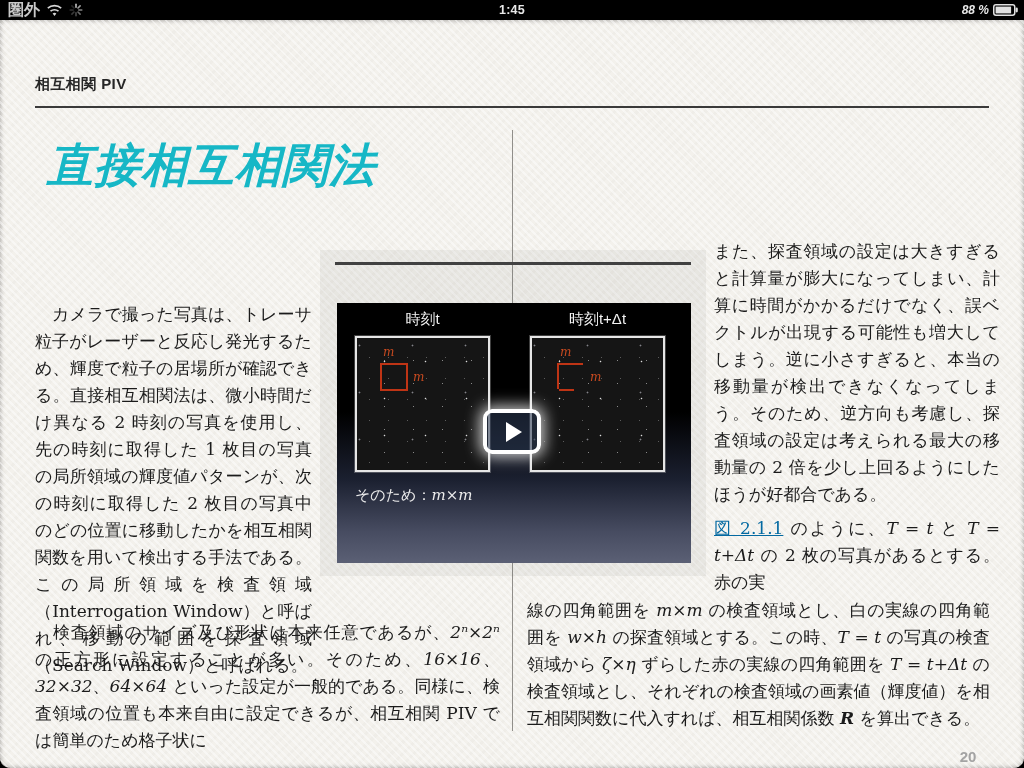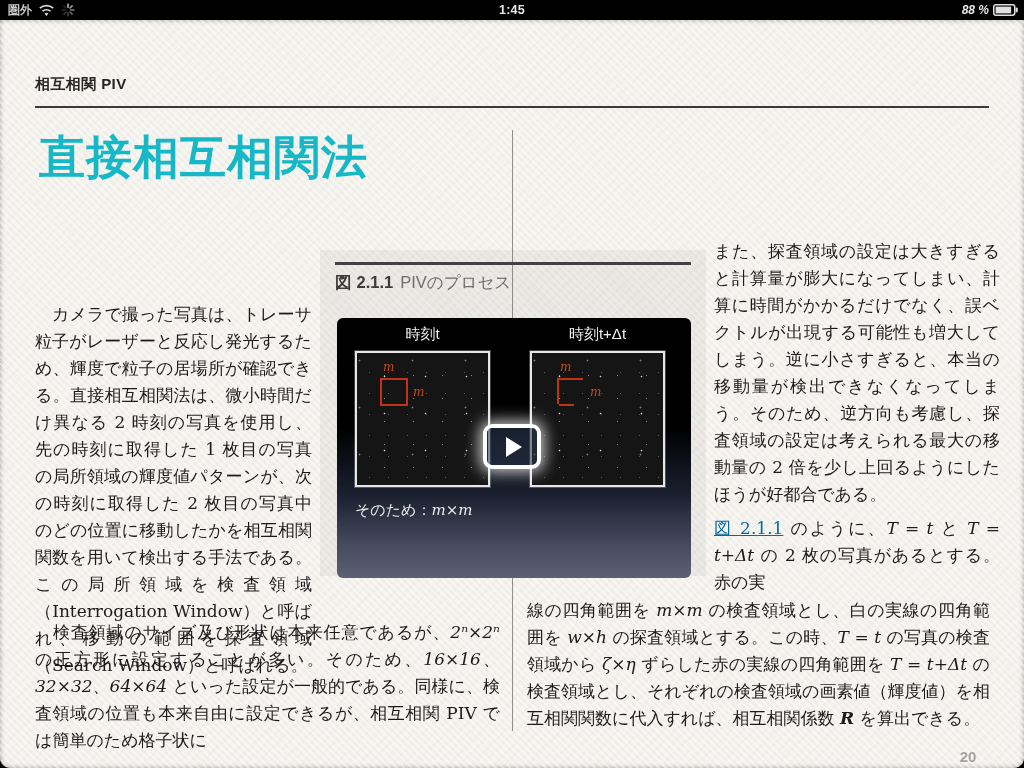--- a/index.html
+++ b/index.html
@@ -4,21 +4,21 @@
 <style>
   html,body{margin:0;padding:0;}
   body{
     width:1024px;height:768px;position:relative;overflow:hidden;
     background:#000;
     font-family:"Liberation Sans",sans-serif;
   }
   
   .statusbar{position:absolute;top:0;left:0;width:1024px;height:20px;background:#000;}
   .sb-left{position:absolute;left:8px;top:0;height:20px;display:flex;align-items:center;gap:6px;}
-  .sb-carrier{color:#c9c9c9;font-size:12px;font-weight:bold;}
+  .sb-carrier{color:#c9c9c9;font-size:16px;font-weight:bold;}
   .sb-time{position:absolute;left:0;right:0;top:3px;text-align:center;color:#e8e8e8;font-size:12.5px;font-weight:bold;letter-spacing:.3px;}
   .sb-right{position:absolute;right:6px;top:0;height:20px;display:flex;align-items:center;gap:4px;color:#e8e8e8;font-size:12px;font-weight:bold;font-style:italic;}
   .sb-icon{display:inline-flex;align-items:center;}
   
   .page{
     position:absolute;top:20px;left:0;right:0;bottom:0;
     background-color:#f3f1ec;
     border-radius:0 0 10px 10px;
     box-shadow:inset 0 0 5px rgba(0,0,0,.38);
     overflow:hidden;
@@ -52,22 +52,22 @@
   .link{color:#0369a1;text-decoration:underline;cursor:pointer;}
   .divider{position:absolute;left:512px;top:110px;width:1px;height:601px;background:#908e8a;z-index:1;}
   
   .figurebox{position:absolute;left:320px;top:230px;width:386px;height:326px;margin:0;background:rgba(90,86,78,.07);z-index:2;}
   .fig-rule{position:absolute;left:15px;right:15px;top:12px;height:3px;background:#414141;}
   .fig-caption{position:absolute;left:15px;top:22px;font-size:16.5px;color:#3c3c3c;white-space:nowrap;}
   .fc-label,.fc-num{font-weight:bold;color:#3c3c3c;}
   .fc-num{margin-left:5px;}
   .fc-title{color:#6e6e6e;margin-left:7px;}
   
-  .video{position:absolute;left:17px;top:68px;width:354px;height:260px;cursor:pointer;
-    background:linear-gradient(180deg,#000 0%,#000 42%,#1b2030 68%,#474c61 88%,#5b6075 100%);border-radius:6px;}
+  .video{position:absolute;left:17px;top:53px;width:354px;height:260px;cursor:pointer;
+    background:linear-gradient(180deg,#000 0%,#000 42%,#1b2030 68%,#474c61 88%,#5b6075 100%);}
   .vlabel{position:absolute;top:7px;width:135px;text-align:center;color:#f2f2f2;font-size:15px;}
   #vlabelL{left:18px;} #vlabelR{left:193px;}
   .pimg{position:absolute;top:33px;width:131px;height:132px;background-color:#151515;border:2px solid #e6e6e6;
     box-shadow:0 0 0 1px rgba(255,255,255,.25);
     background-image:
       radial-gradient(circle,rgba(255,255,255,.85) .6px,rgba(0,0,0,0) 1.1px),
       radial-gradient(circle,rgba(255,255,255,.5) .5px,rgba(0,0,0,0) 1px),
       radial-gradient(circle,rgba(205,205,215,.6) .6px,rgba(0,0,0,0) 1.2px),
       radial-gradient(circle,rgba(255,255,255,.3) .5px,rgba(0,0,0,0) 1px);
     background-size:41px 37px,29px 23px,53px 47px,19px 21px;
@@ -123,21 +123,21 @@
         <rect x="22.6" y="3.6" width="2.2" height="4.8" rx="1.1" fill="#e0e0e0"></rect>
       </svg>
     </span>
   </div>
 </div>
 
 <div class="page">
 
   <div class="breadcrumb">相互相関 PIV</div>
   <div class="header-rule"></div>
-  <h1 class="page-title" style="margin:8px;">直接相互相関法</h1>
+  <h1 class="page-title" style="margin:16px;font-style:italic;">直接相互相関法</h1>
 
   <div class="divider"></div>
 
   <div class="tblock" id="colA">
     <p>　カメラで撮った写真は、トレーサ粒子がレーザーと反応し発光するため、輝度で粒子の居場所が確認できる。直接相互相関法は、微小時間だけ異なる 2 時刻の写真を使用し、先の時刻に取得した 1 枚目の写真の局所領域の輝度値パターンが、次の時刻に取得した 2 枚目の写真中のどの位置に移動したかを相互相関関数を用いて検出する手法である。この局所領域を検査領域（Interrogation Window）と呼ばれ、移動の範囲を探査領域（Search Window）と呼ばれる。</p>
   </div>
 
   <div class="tblock" id="colB">
     <p><span>　検査領域のサイズ及び形状は本来任意であるが、</span><span class="it">2ⁿ×2ⁿ</span><span> の正方形に設定することが多い。そのため、</span><span class="it">16×16</span><span>、</span><span class="it">32×32</span><span>、</span><span class="it">64×64</span><span> といった設定が一般的である。同様に、検査領域の位置も本来自由に設定できるが、相互相関 PIV では簡単のため格子状に</span></p>
   </div>
@@ -147,23 +147,20 @@
     <p>また、探査領域の設定は大きすぎると計算量が膨大になってしまい、計算に時間がかかるだけでなく、誤ベクトルが出現する可能性も増大してしまう。逆に小さすぎると、本当の移動量が検出できなくなってしまう。そのため、逆方向も考慮し、探査領域の設定は考えられる最大の移動量の 2 倍を少し上回るようにしたほうが好都合である。</p>
     <p><a class="link">図 2.1.1</a><span> のように、</span><span class="it">T = t</span><span> と </span><span class="it">T = t+Δt</span><span> の 2 枚の写真があるとする。赤の実</span></p>
   </div>
 
   <div class="tblock" id="colE">
     <p><span>線の四角範囲を </span><span class="it">m×m</span><span> の検査領域とし、白の実線の四角範囲を </span><span class="it">w×h</span><span> の探査領域とする。この時、</span><span class="it">T = t</span><span> の写真の検査領域から </span><span class="it">ζ×η</span><span> ずらした赤の実線の四角範囲を </span><span class="it">T = t+Δt</span><span> の検査領域とし、それぞれの検査領域の画素値（輝度値）を相互相関関数に代入すれば、相互相関係数 </span><span class="bi">R</span><span> を算出できる。</span></p>
   </div>
 
   <figure class="figurebox">
     <div class="fig-rule"></div>
-    <div class="fig-caption">
-      <span class="fc-label">図</span><span class="fc-num">2.1.1</span><span class="fc-title">PIVのプロセス</span>
-    </div>
 
     <div class="video">
       <div class="vlabel" id="vlabelL">時刻t</div>
       <div class="vlabel" id="vlabelR">時刻t+Δt</div>
 
       <div class="pimg" id="pimgL"></div>
       <div class="pimg" id="pimgR"></div>
 
       <div class="redbox" id="redboxL"></div>
       <div class="redbox" id="redboxR"></div>

